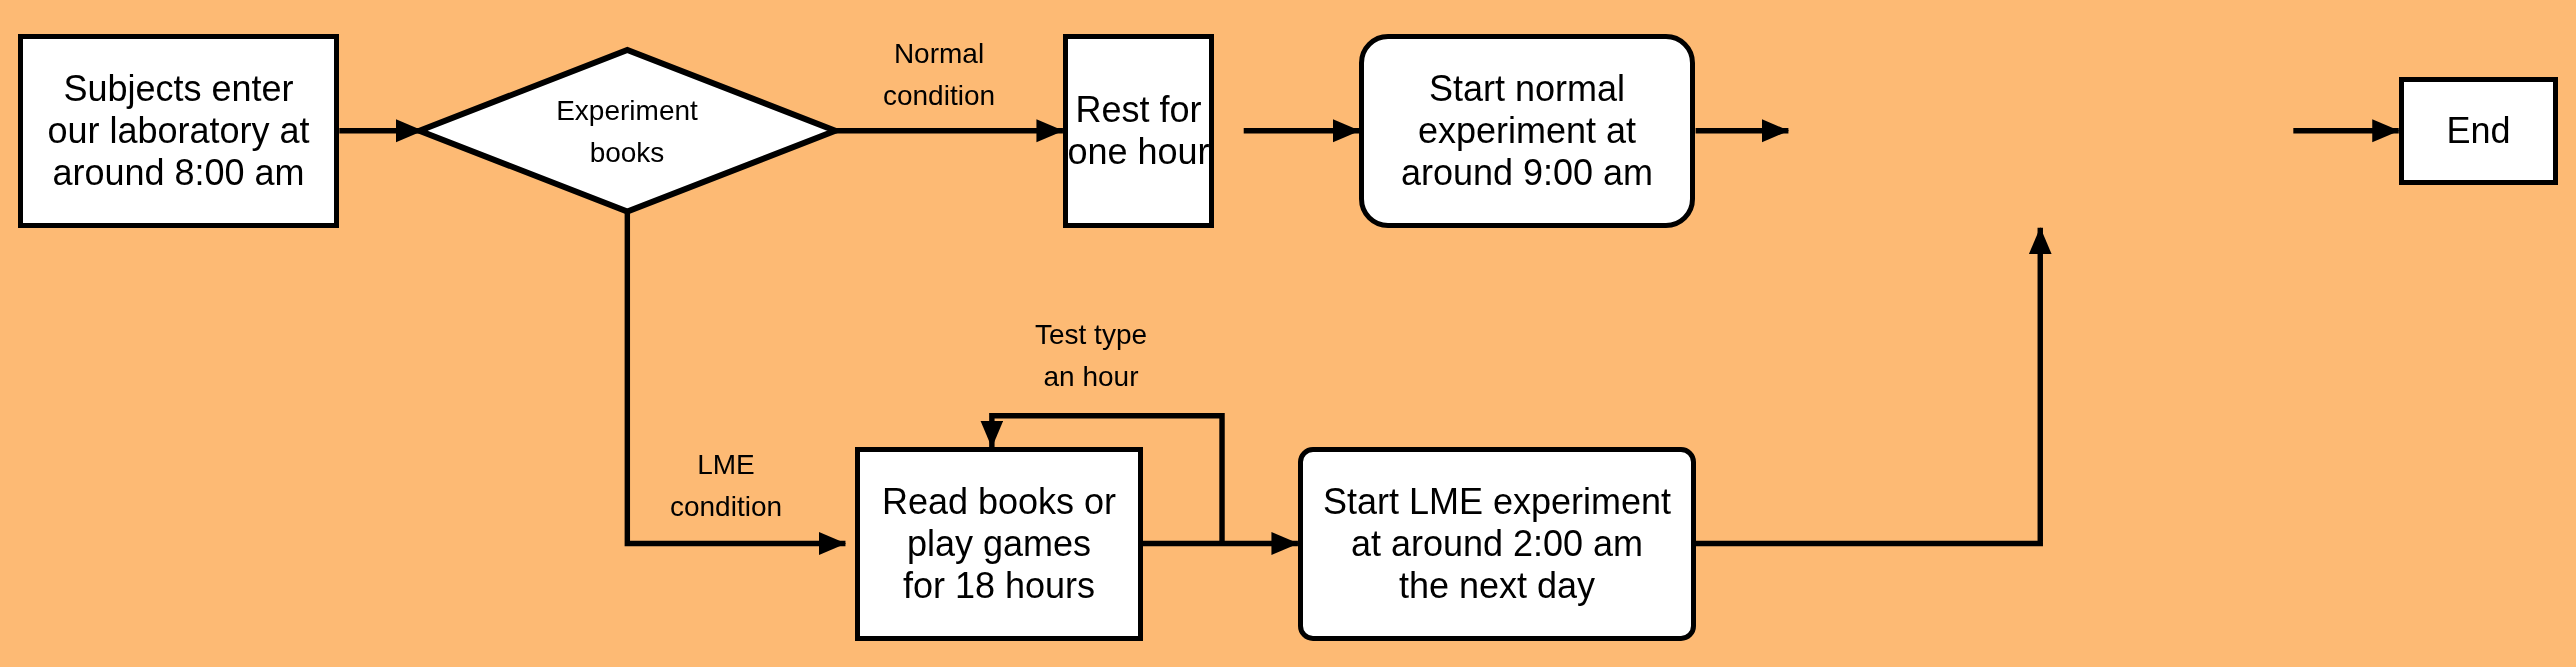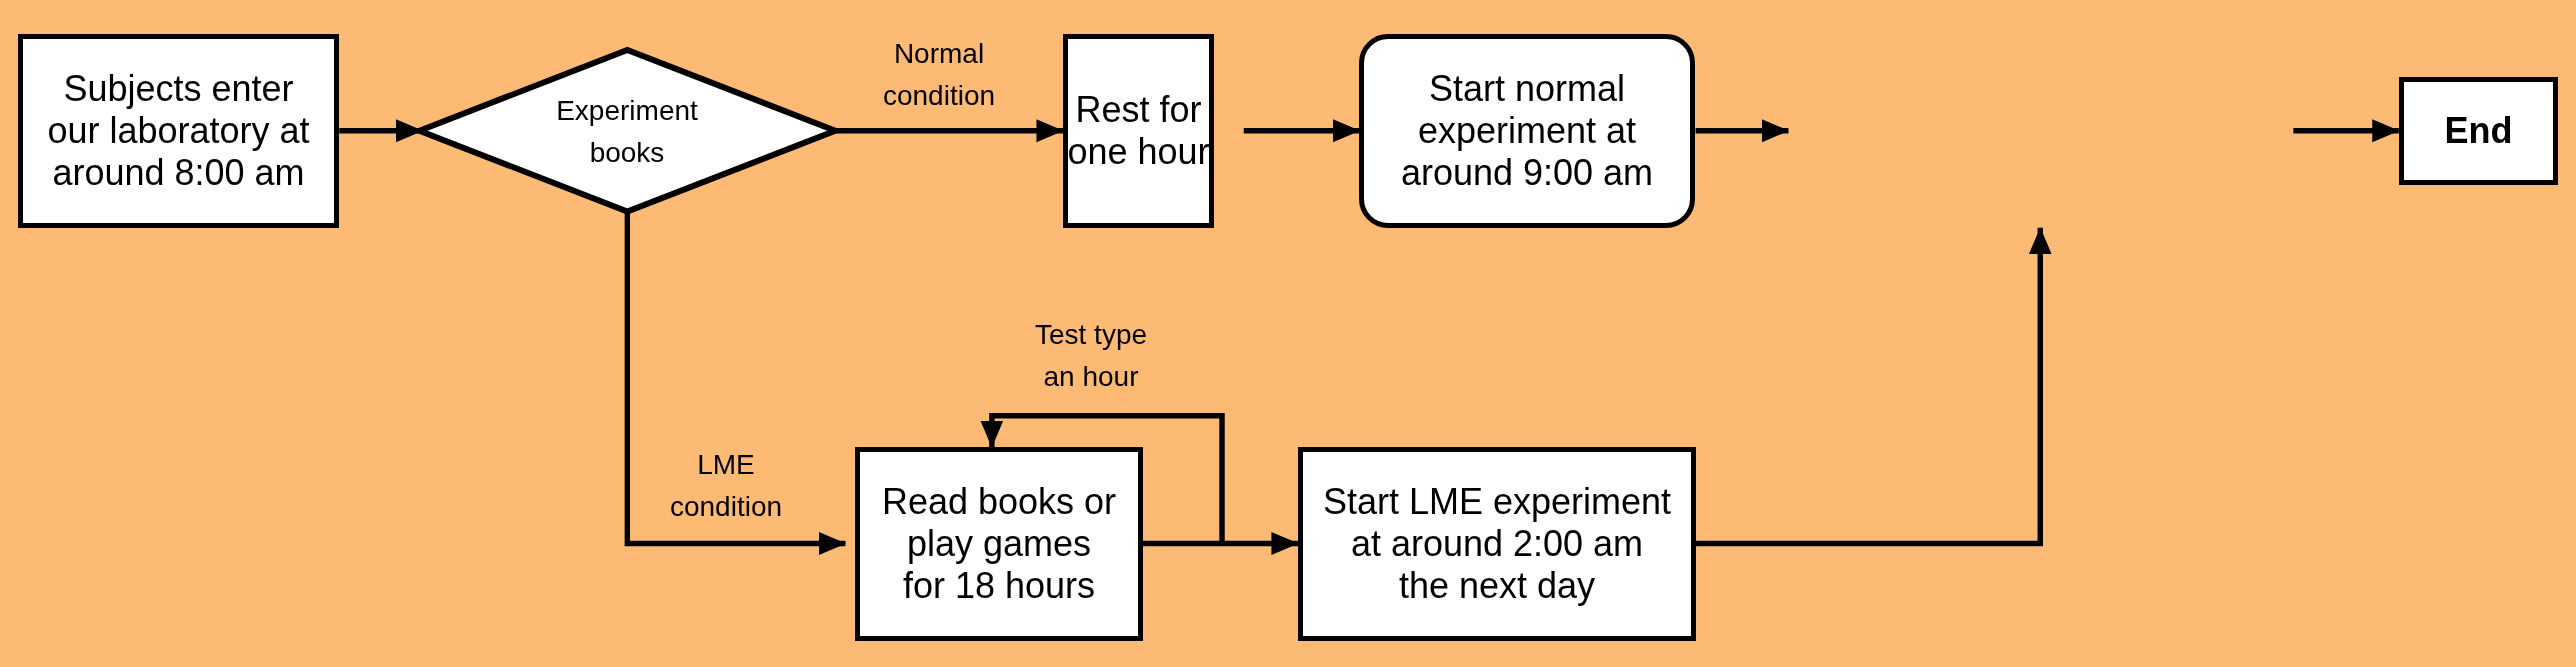--- a/index.html
+++ b/index.html
@@ -40,23 +40,23 @@
     text-align: center;
     white-space: pre;
     font-size: 28px;
     line-height: 42px;
   }
   
   .n-subjects     { left: 18px;   top: 34px;  width: 321px; height: 194px; }
   .n-rest         { left: 1063px; top: 34px;  width: 151px; height: 194px; }
   .n-start-normal { left: 1359px; top: 34px;  width: 336px; height: 194px; border-radius: 29px; }
   .n-phases       { left: 1789px; top: 34px;  width: 505px; height: 194px; }
-  .n-end          { left: 2399px; top: 77px; width: 159px; height: 108px; font-weight: bold; }
+  .n-end          { left: 2399px; top: 77px; width: 159px; height: 108px; }
   .n-read-books   { left: 845px; top: 447px; width: 288px; height: 194px; margin-left: 10px; }
-  .n-start-lme    { left: 1298px; top: 447px; width: 398px; height: 194px; }
+  .n-start-lme    { left: 1298px; top: 447px; width: 398px; height: 194px; border-radius: 15px; }
   .l-diamond-text { left: 627px; top: 132px; }
   .l-normal       { left: 939px; top: 75px; }
   .l-lme          { left: 726px; top: 486px; }
   .l-test-once    { left: 1091px; top: 356px; }
 </style>
 </head>
 <body>
 
 <div class="stage">
 

